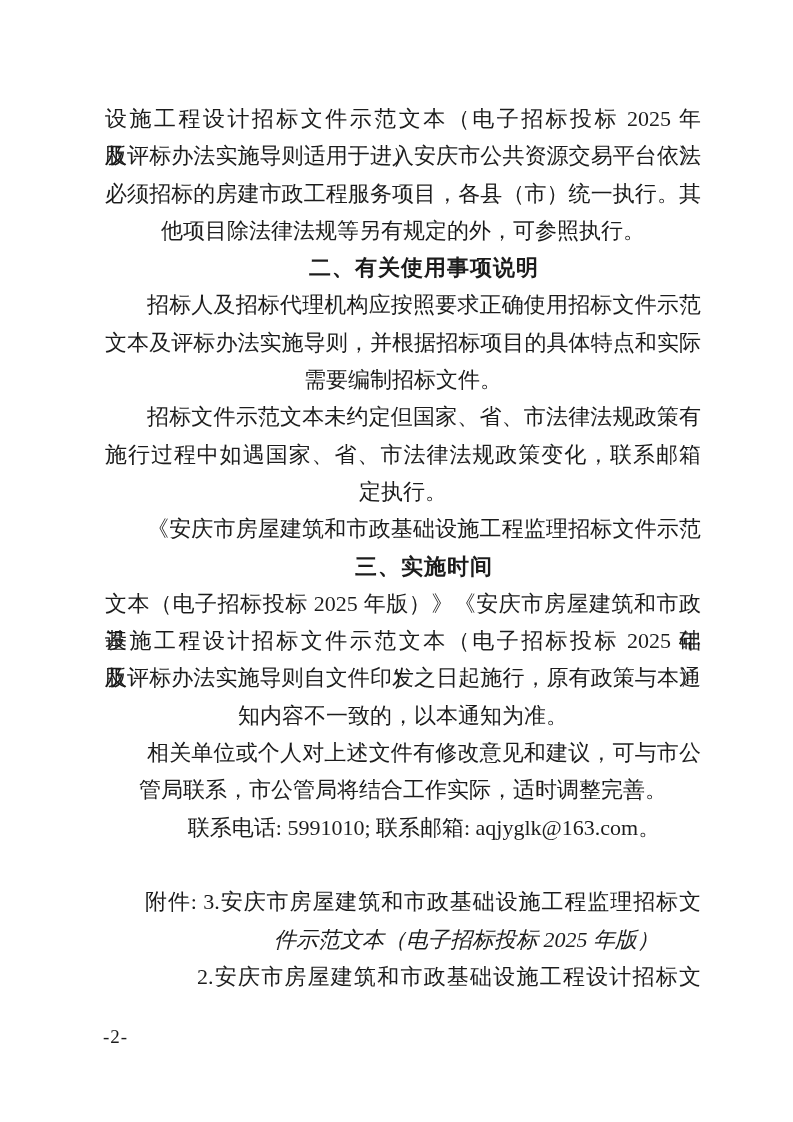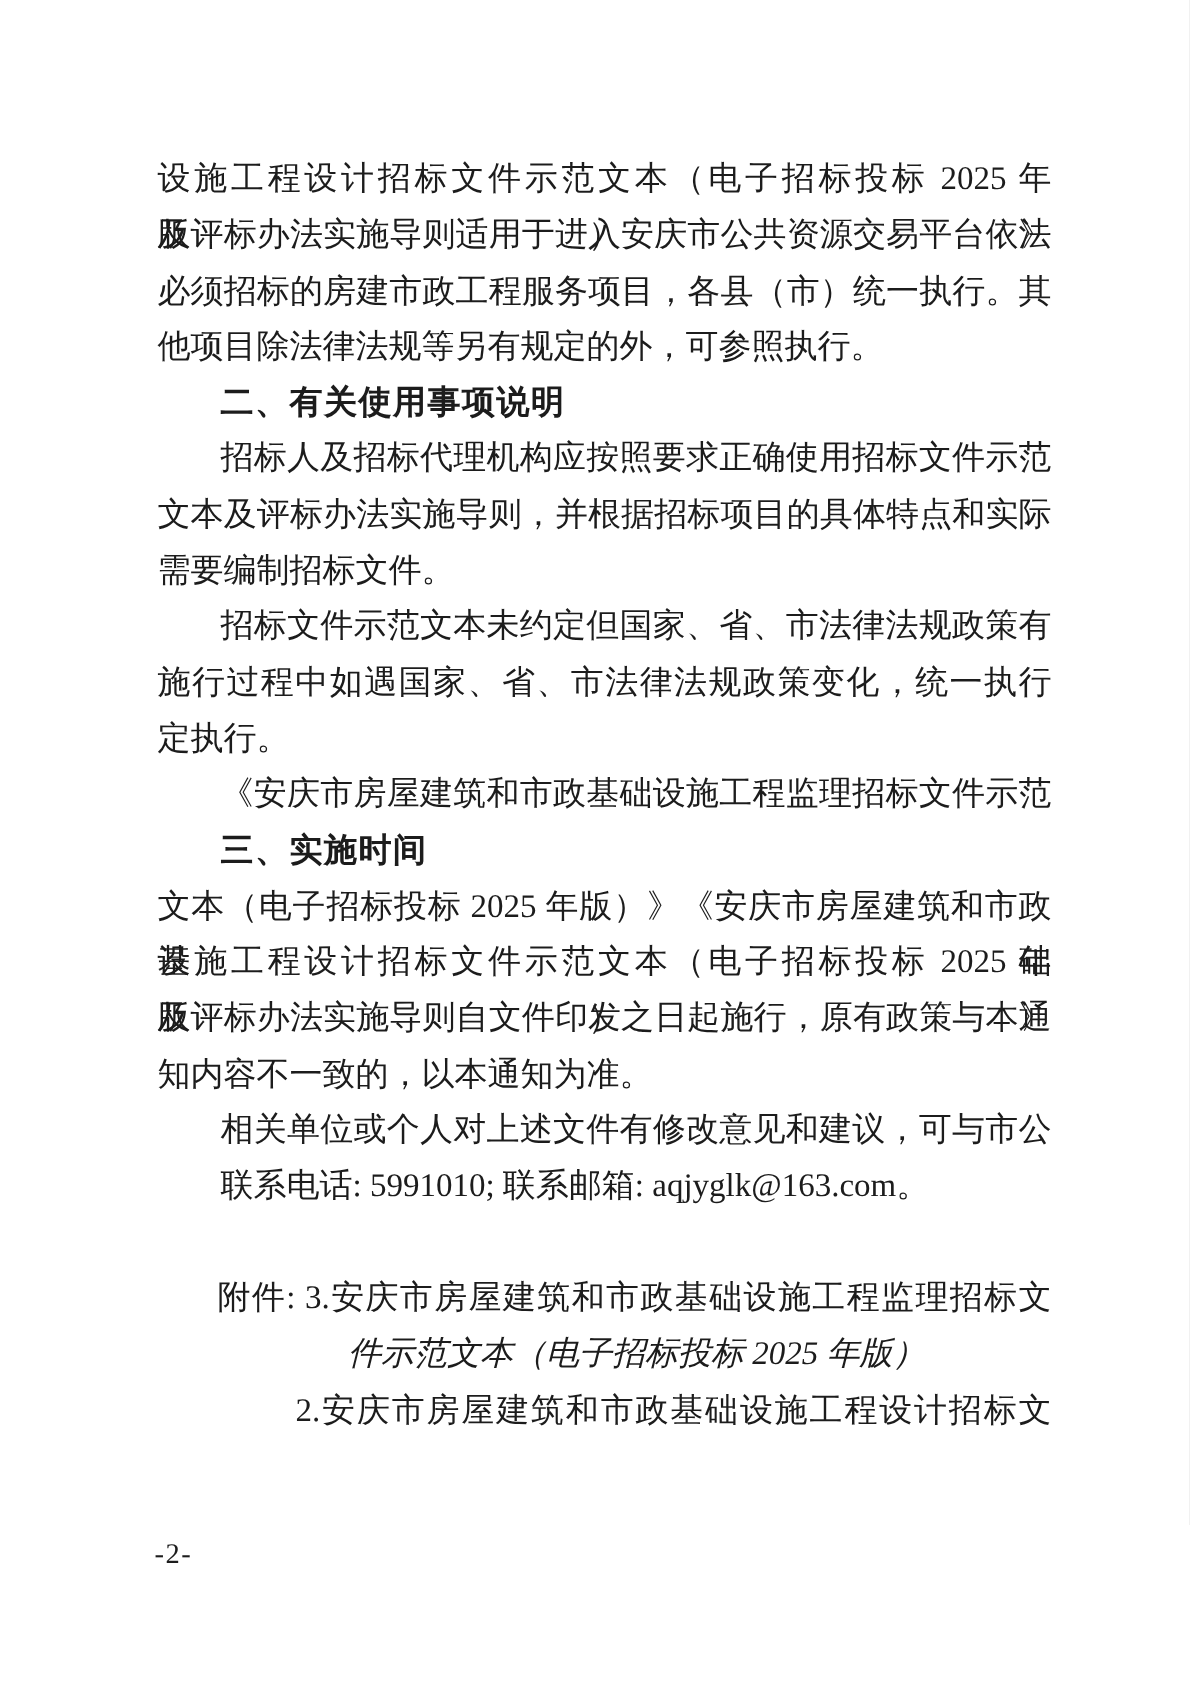--- a/index.html
+++ b/index.html
@@ -14,21 +14,21 @@
   }
   .content{
     position:absolute;
     left:105px;top:100px;
     width:596px;
   }
   .line{
     font-size:22px;
     line-height:37.3px;
     height:37.3px;
-    text-align:left;
+    text-align:center;
     white-space:normal;
     overflow:visible;
   }
   .line.full{
     text-align:justify;
     text-align-last:justify;
     text-justify:inter-character;
   }
   .line.heading{
     font-family:Liberation Sans, sans-serif;
@@ -59,29 +59,30 @@
   <div class="content">
       <div class="line para-line full">设施工程设计招标文件示范文本（电子招标投标 2025 年版）》</div>
       <div class="line para-line full">及评标办法实施导则适用于进入安庆市公共资源交易平台依法</div>
       <div class="line para-line full">必须招标的房建市政工程服务项目，各县（市）统一执行。其</div>
       <div class="line para-end">他项目除法律法规等另有规定的外，可参照执行。</div>
       <div class="line heading">二、有关使用事项说明</div>
       <div class="line para-start full">招标人及招标代理机构应按照要求正确使用招标文件示范</div>
       <div class="line para-line full">文本及评标办法实施导则，并根据招标项目的具体特点和实际</div>
       <div class="line para-end">需要编制招标文件。</div>
       <div class="line para-start full">招标文件示范文本未约定但国家、省、市法律法规政策有</div>
-      <div class="line para-line full">施行过程中如遇国家、省、市法律法规政策变化，统一执行</div>
+      <div class="line para-line full">施行过程中如遇国家、省、市法律法规政策变化，联系邮箱</div>
       <div class="line para-end">定执行。</div>
       <div class="line para-start full">《安庆市房屋建筑和市政基础设施工程监理招标文件示范</div>
       <div class="line heading">三、实施时间</div>
       <div class="line para-line full">文本（电子招标投标 2025 年版）》《安庆市房屋建筑和市政基础</div>
       <div class="line para-line full">设施工程设计招标文件示范文本（电子招标投标 2025 年版）》</div>
       <div class="line para-line full">及评标办法实施导则自文件印发之日起施行，原有政策与本通</div>
       <div class="line para-end">知内容不一致的，以本通知为准。</div>
       <div class="line para-start full">相关单位或个人对上述文件有修改意见和建议，可与市公</div>
+      <div class="line para-end">管局联系，市公管局将结合工作实际，适时调整完善。</div>
       <div class="line para-start">联系电话: 5991010; 联系邮箱: aqjyglk@163.com。</div>
       <div class="line blank"></div>
       <div class="line attach-start full">附件: 3.安庆市房屋建筑和市政基础设施工程监理招标文</div>
       <div class="line attach-cont">件示范文本（电子招标投标 2025 年版）</div>
       <div class="line attach-item2 full">2.安庆市房屋建筑和市政基础设施工程设计招标文</div>
     </div>
   <div class="page-number">-2-</div>
 </div>
 
 </body></html>

